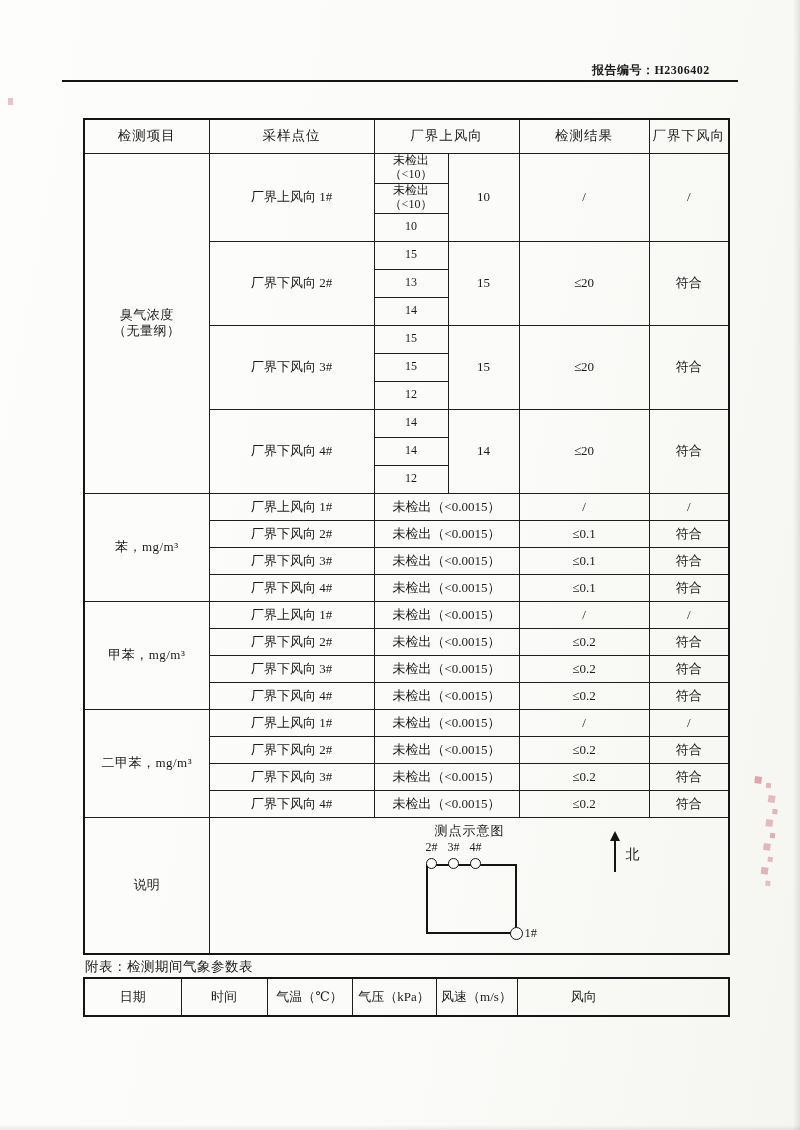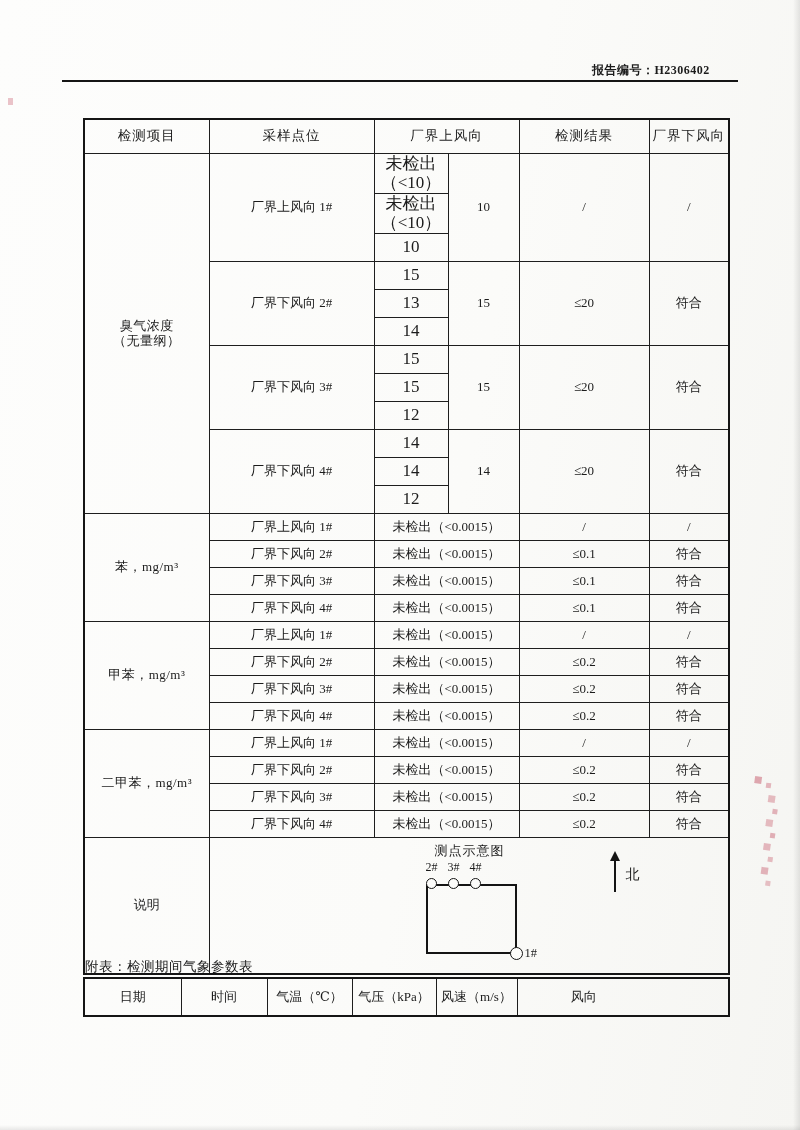--- a/index.html
+++ b/index.html
@@ -38,21 +38,21 @@
     overflow:hidden;
   }
   .results{border:2px solid #151515;}
   tr.hrow{height:34px;}
   tr.hrow td{font-size:13.5px;letter-spacing:1px;margin-left:42px;}
   tr.r30{height:30px;}
   tr.r28{height:28px;}
   tr.r27{height:27px;}
   tr.note-row{height:135px;}
   td.item-cell{white-space:pre-line;letter-spacing:.5px;}
-  td.reading-cell{font-size:17px;line-height:1.15;padding:0 0;}
+  td.reading-cell{font-size:12px;line-height:1.15;padding:0 0;}
   
   .note-content{position:relative;width:100%;height:133px;}
   .diagram-title{position:absolute;left:198px;top:4px;width:120px;text-align:center;font-size:13px;letter-spacing:1px;}
   .pt-label{position:absolute;top:21px;width:20px;text-align:center;font-size:12px;}
   .pt-label.p2{left:210px;}
   .pt-label.p3{left:232px;}
   .pt-label.p4{left:254px;}
   .dg-square{position:absolute;left:214px;top:45px;width:91px;height:70px;border:2px solid #141414;box-sizing:border-box;}
   .dg-circle{position:absolute;width:11px;height:11px;border:1.5px solid #141414;border-radius:50%;background:#fcfcfa;box-sizing:border-box;}
   .dg-circle.c2{left:214px;top:39px;}

